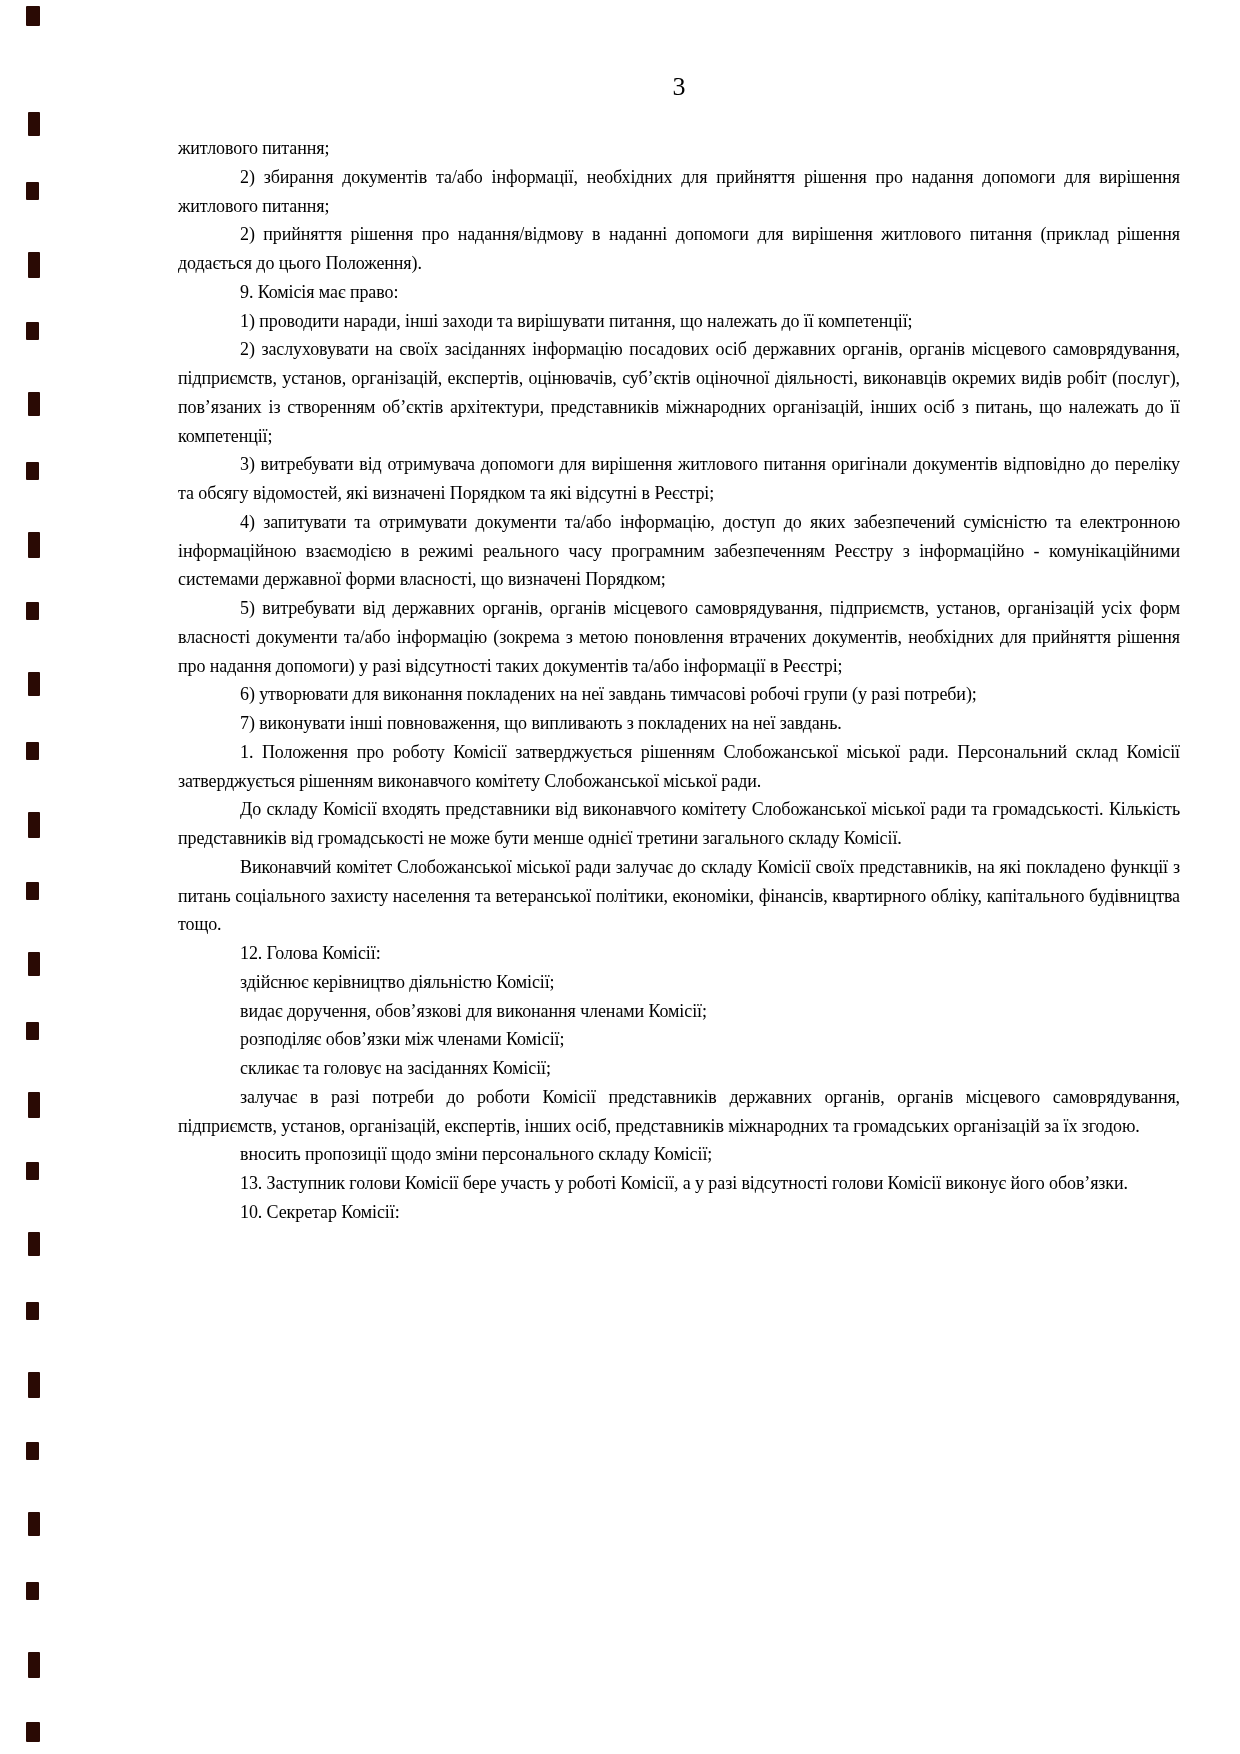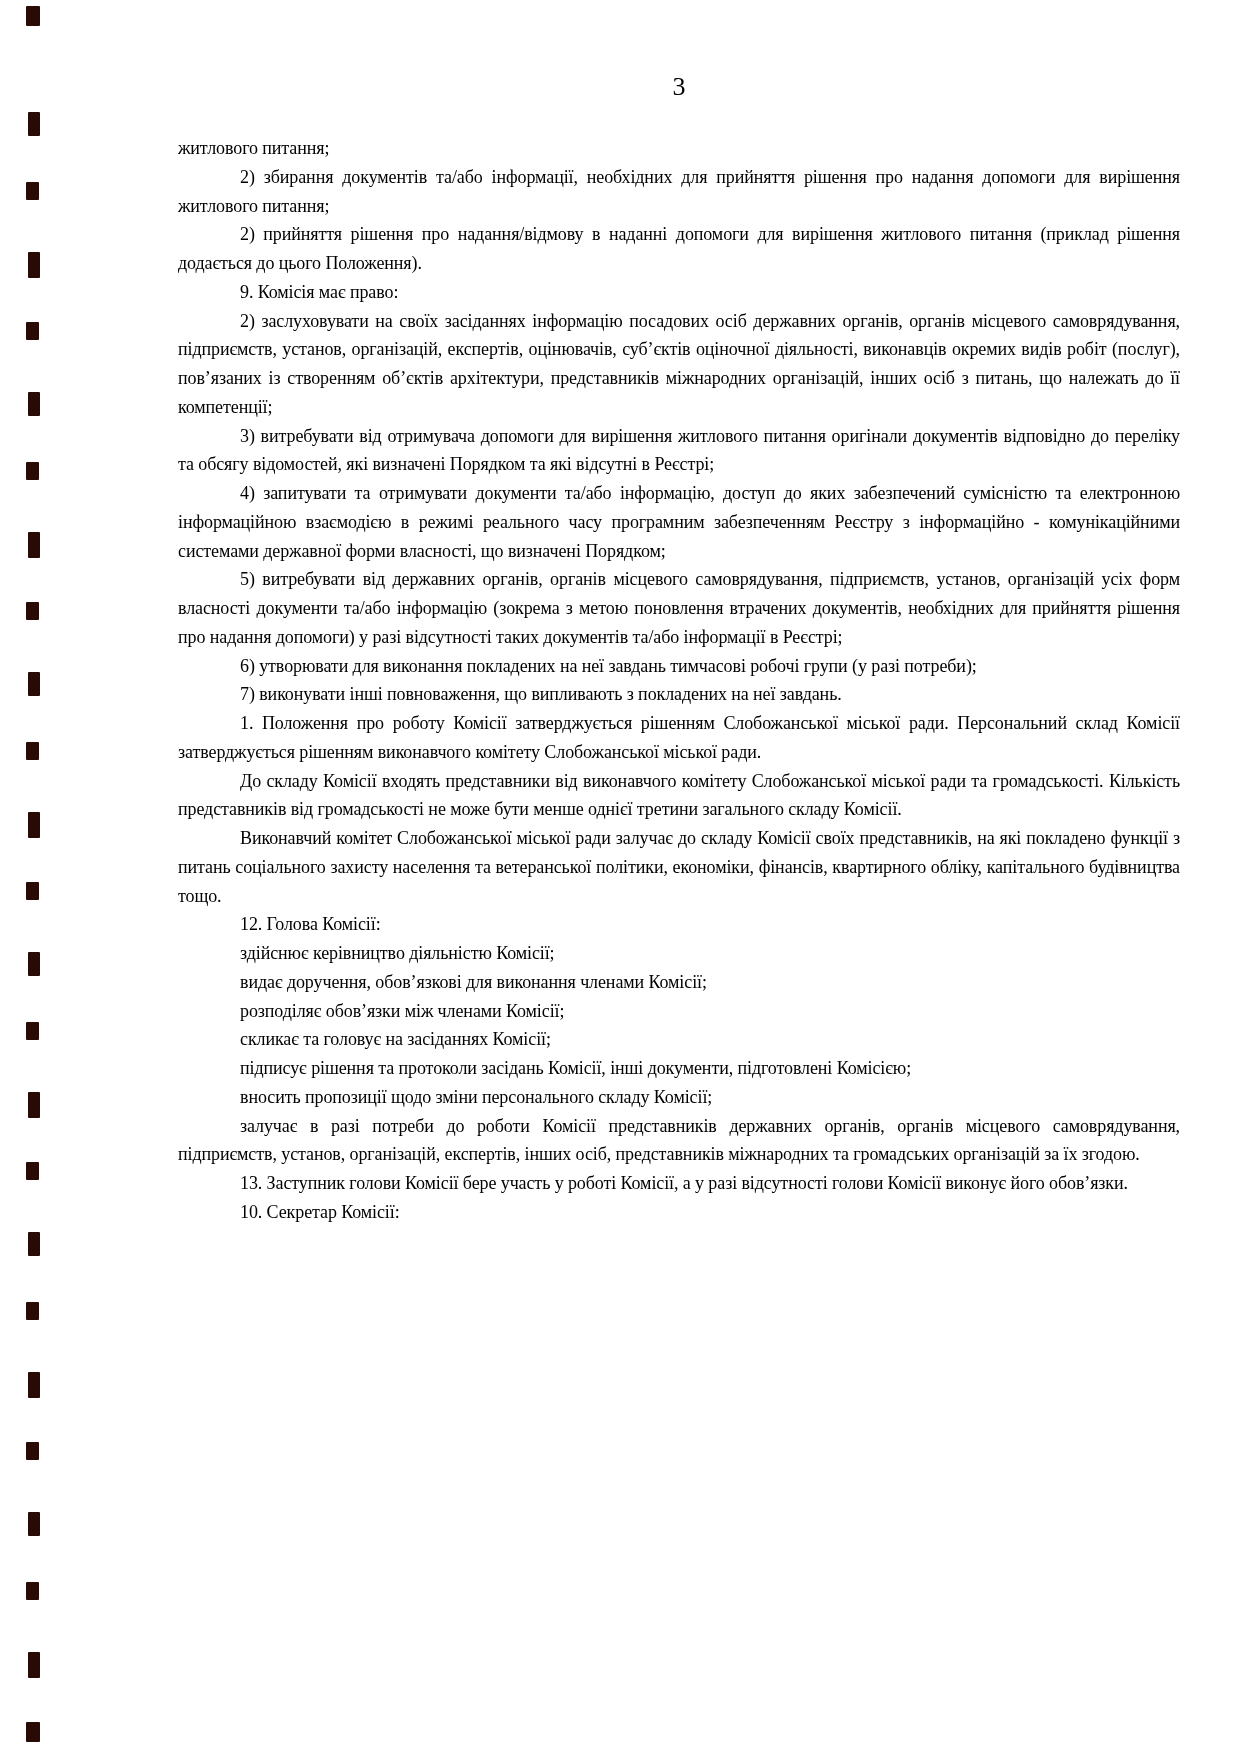--- a/index.html
+++ b/index.html
@@ -78,33 +78,33 @@
       <div class="scan-mark" style="left: 26px; top: 1582px; width: 13px; height: 18px; background: rgb(42, 10, 4);"></div>
       <div class="scan-mark" style="left: 28px; top: 1652px; width: 12px; height: 26px; background: rgb(42, 10, 4);"></div>
       <div class="scan-mark" style="left: 26px; top: 1722px; width: 14px; height: 20px; background: rgb(42, 10, 4);"></div>
     </div>
   <div class="page-number">3</div>
   <div class="content" id="content-block">
       <p class="no-indent">житлового питання;</p>
       <p>2) збирання документів та/або інформації, необхідних для прийняття рішення про надання допомоги для вирішення житлового питання;</p>
       <p>2) прийняття рішення про надання/відмову в наданні допомоги для вирішення житлового питання (приклад рішення додається до цього Положення).</p>
       <p>9. Комісія має право:</p>
+      <p>1) проводити наради, інші заходи та вирішувати питання, що належать до її компетенції;</p>
       <p>2) заслуховувати на своїх засіданнях інформацію посадових осіб державних органів, органів місцевого самоврядування, підприємств, установ, організацій, експертів, оцінювачів, суб’єктів оціночної діяльності, виконавців окремих видів робіт (послуг), пов’язаних із створенням об’єктів архітектури, представників міжнародних організацій, інших осіб з питань, що належать до її компетенції;</p>
       <p>3) витребувати від отримувача допомоги для вирішення житлового питання оригінали документів відповідно до переліку та обсягу відомостей, які визначені Порядком та які відсутні в Реєстрі;</p>
       <p>4) запитувати та отримувати документи та/або інформацію, доступ до яких забезпечений сумісністю та електронною інформаційною взаємодією в режимі реального часу програмним забезпеченням Реєстру з інформаційно - комунікаційними системами державної форми власності, що визначені Порядком;</p>
       <p>5) витребувати від державних органів, органів місцевого самоврядування, підприємств, установ, організацій усіх форм власності документи та/або інформацію (зокрема з метою поновлення втрачених документів, необхідних для прийняття рішення про надання допомоги) у разі відсутності таких документів та/або інформації в Реєстрі;</p>
       <p>6) утворювати для виконання покладених на неї завдань тимчасові робочі групи (у разі потреби);</p>
       <p>7) виконувати інші повноваження, що випливають з покладених на неї завдань.</p>
       <p>1. Положення про роботу Комісії затверджується рішенням Слобожанської міської ради. Персональний склад Комісії затверджується рішенням виконавчого комітету Слобожанської міської ради.</p>
       <p>До складу Комісії входять представники від виконавчого комітету Слобожанської міської ради та громадськості. Кількість представників від громадськості не може бути менше однієї третини загального складу Комісії.</p>
       <p>Виконавчий комітет Слобожанської міської ради залучає до складу Комісії своїх представників, на які покладено функції з питань соціального захисту населення та ветеранської політики, економіки, фінансів, квартирного обліку, капітального будівництва тощо.</p>
       <p>12. Голова Комісії:</p>
       <p>здійснює керівництво діяльністю Комісії;</p>
       <p>видає доручення, обов’язкові для виконання членами Комісії;</p>
       <p>розподіляє обов’язки між членами Комісії;</p>
       <p>скликає та головує на засіданнях Комісії;</p>
-      <p>підписує рішення та протоколи засідань Комісії, інші документи, підготовлені Комісією;</p>
+      <p>залучає в разі потреби до роботи Комісії представників державних органів, органів місцевого самоврядування, підприємств, установ, організацій, експертів, інших осіб, представників міжнародних та громадських організацій за їх згодою.</p>
       <p>вносить пропозиції щодо зміни персонального складу Комісії;</p>
-      <p>залучає в разі потреби до роботи Комісії представників державних органів, органів місцевого самоврядування, підприємств, установ, організацій, експертів, інших осіб, представників міжнародних та громадських організацій за їх згодою.</p>
       <p>13. Заступник голови Комісії бере участь у роботі Комісії, а у разі відсутності голови Комісії виконує його обов’язки.</p>
       <p>10. Секретар Комісії:</p>
     </div>
 </div>
 
 </body></html>

